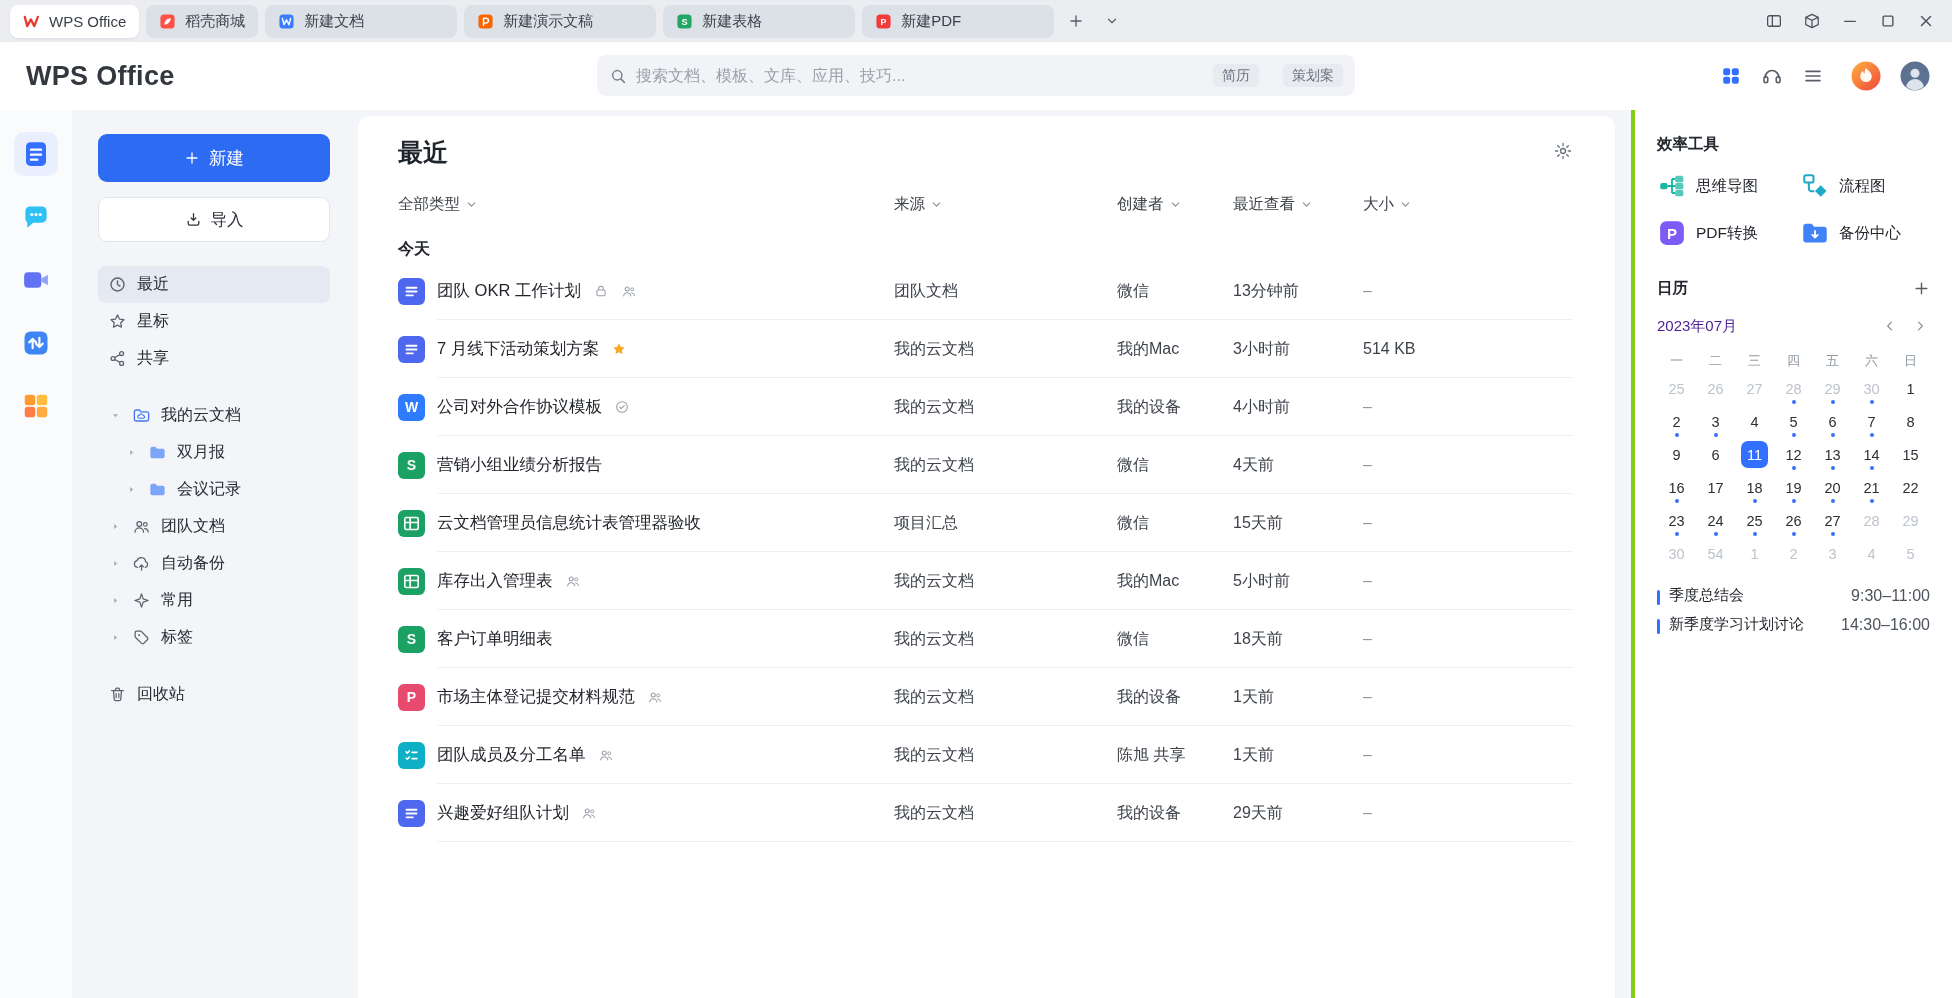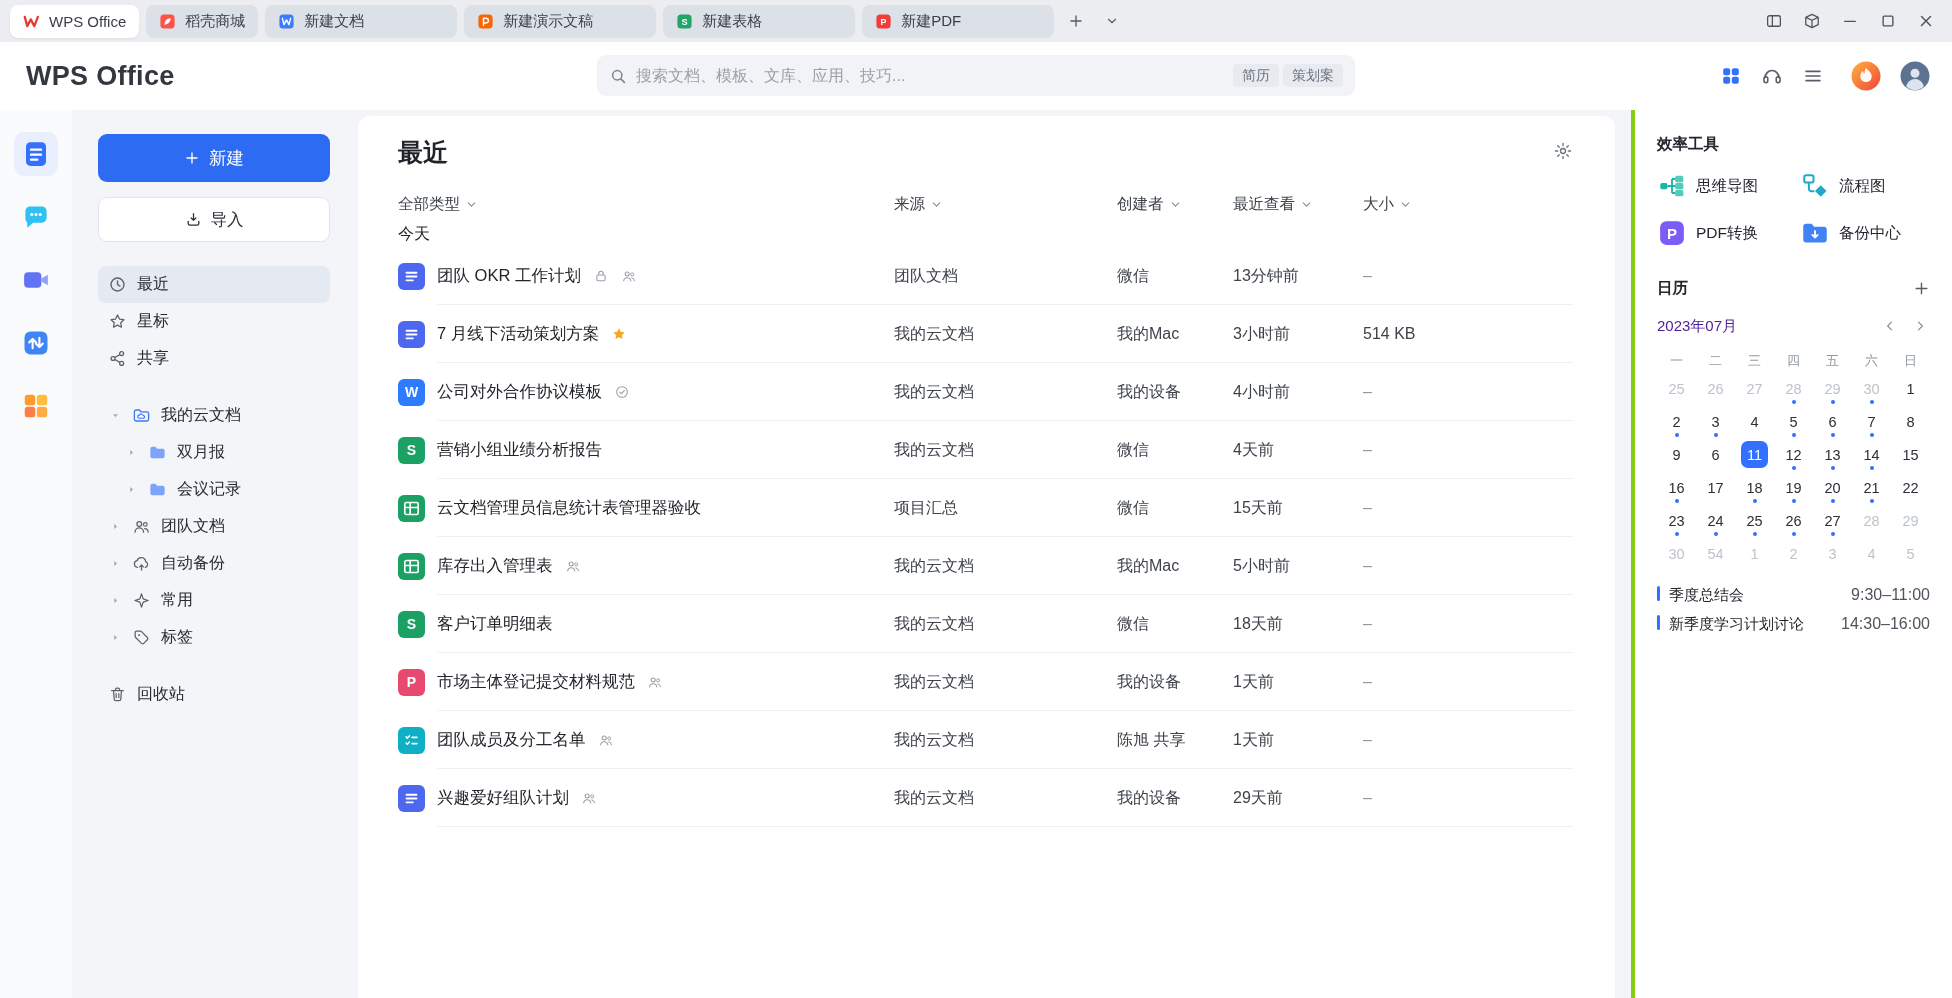--- a/index.html
+++ b/index.html
@@ -17,21 +17,21 @@
 .tb-spacer{flex:1}
 .win-controls{display:flex;align-items:center;gap:6px}
 .wbtn{width:32px;height:30px;border-radius:6px;display:flex;align-items:center;justify-content:center;color:#4c535c}
 
 .header{height:68px;flex:none;background:#fff;position:relative;display:flex;align-items:center}
 .logo{margin-left:26px;font-size:27px;font-weight:800;letter-spacing:.3px;color:#33383f}
 .search{position:absolute;left:50%;top:13px;transform:translateX(-50%);width:758px;height:41px;border-radius:9px;background:#f1f3f6;display:flex;align-items:center;padding:0 12px;gap:9px}
 .search input{flex:1;border:none;outline:none;background:transparent;font-size:16px;color:#2c3137;font-family:Liberation Sans, sans-serif}
 .search input::placeholder{color:#9aa1ab}
 .searchic{color:#7b828c}
-.tags{display:flex;gap:4px}
+.tags{display:flex;gap:24px}
 .tagchip{font-size:14px;color:#6e7580;background:#e7eaef;border-radius:5px;padding:4px 9px;line-height:1.1}
 .hdr-right{position:absolute;right:22px;top:0;height:100%;display:flex;align-items:center;gap:19px}
 .hbtn{display:flex;align-items:center;justify-content:center;color:#575e67}
 .hbtn.blue{color:#3370ff}
 .hbtn.gap{margin-left:8px}
 
 .body{flex:1;min-height:0;display:flex;background:#f3f5f8}
 .rail{width:72px;flex:none;background:#fafbfd;display:flex;flex-direction:column;align-items:center;padding-top:22px;gap:19px}
 .rail-item{width:44px;height:44px;border-radius:10px;display:flex;align-items:center;justify-content:center}
 .rail-item.active{background:#e9effc}
@@ -51,21 +51,21 @@
 .blueic{color:#4377f3 !important}
 
 .main{flex:1;min-width:0;padding:6px 16px 0 6px}
 .card{background:#fff;border-radius:12px 12px 0 0;height:100%;padding:20px 42px 0 40px;display:flex;flex-direction:column;overflow:hidden}
 .card-head{display:flex;align-items:center;justify-content:space-between}
 .page-title{font-size:25px;font-weight:700;color:#1f242a}
 .gearbtn{color:#6c737d}
 .filters{margin-top:25px;display:grid;grid-template-columns:496px 223px 116px 130px 1fr;align-items:center}
 .fcell{display:flex;align-items:center;gap:5px;font-size:15.5px;color:#3e434b}
 .chevdim{color:#878e98}
-.section-label{margin-top:9px;font-size:16px;font-weight:400;color:#22262c}
+.section-label{margin-top:24px;font-size:16px;font-weight:700;color:#22262c}
 .rows{margin-top:2px}
 .row{display:grid;grid-template-columns:496px 223px 116px 130px 1fr;align-items:center;height:58px;position:relative}
 .row::after{content:"";position:absolute;left:39px;right:0;bottom:0;height:1px;background:#eef0f3}
 .fname{display:flex;align-items:center;gap:12px;padding-right:24px;min-width:0}
 .ftext{font-size:16.5px;color:#22262c;white-space:nowrap;overflow:hidden;text-overflow:ellipsis}
 .ficon{width:27px;height:27px;border-radius:6px;flex:none;display:flex;align-items:center;justify-content:center}
 .ficon b{color:#fff;font-size:14px;font-weight:700}
 .ficon svg{width:23px;height:23px;display:block}
 .ficon.doc{background:#4d68ee}.ficon.wletter{background:#2e7bff}.ficon.sletter{background:#1ba164}
 .ficon.table{background:#1ba164}.ficon.pdfdoc{background:#e74a6e}.ficon.form{background:#0fb0c6}
@@ -87,21 +87,21 @@
 .mbtn{width:20px;height:20px;display:flex;align-items:center;justify-content:center}
 .wkrow{margin-top:14px;display:grid;grid-template-columns:repeat(7,1fr);height:22px}
 .wd{display:flex;align-items:center;justify-content:center;font-size:13px;color:#9199a3}
 .cal-grid{display:grid;grid-template-columns:repeat(7,1fr);grid-auto-rows:33px}
 .day{position:relative;display:flex;align-items:center;justify-content:center;font-size:14.5px;color:#2b3036}
 .day.muted{color:#bdc3cc}
 .day .num{display:flex;align-items:center;justify-content:center}
 .day.sel .num{width:27px;height:27px;border-radius:7px;background:#3370ff;color:#fff;font-weight:500}
 .dot{position:absolute;bottom:1px;left:50%;transform:translateX(-50%);width:4px;height:4px;border-radius:50%;background:#3370ff}
 .events{margin-top:16px;display:flex;flex-direction:column;gap:10px}
-.event{display:flex;align-items:flex-start}
+.event{display:flex;align-items:flex-end}
 .ev-bar{width:3px;height:15px;border-radius:2px;background:#3370ff;margin-right:9px}
 .ev-title{flex:1;font-size:15px;color:#23272d}
 .ev-time{font-size:16px;color:#4d545d}
 
 .ic{display:inline-flex;align-items:center;justify-content:center;flex:none;width:18px;height:18px}
 .ic svg{width:100%;height:100%;display:block}
 .s13{width:13px;height:13px}.s14{width:14px;height:14px}.s16{width:16px;height:16px}
 .s17{width:17px;height:17px}.s18{width:18px;height:18px}.s19{width:19px;height:19px}
 .s20{width:20px;height:20px}.s22{width:22px;height:22px}.s30{width:30px;height:30px}
 </style>

